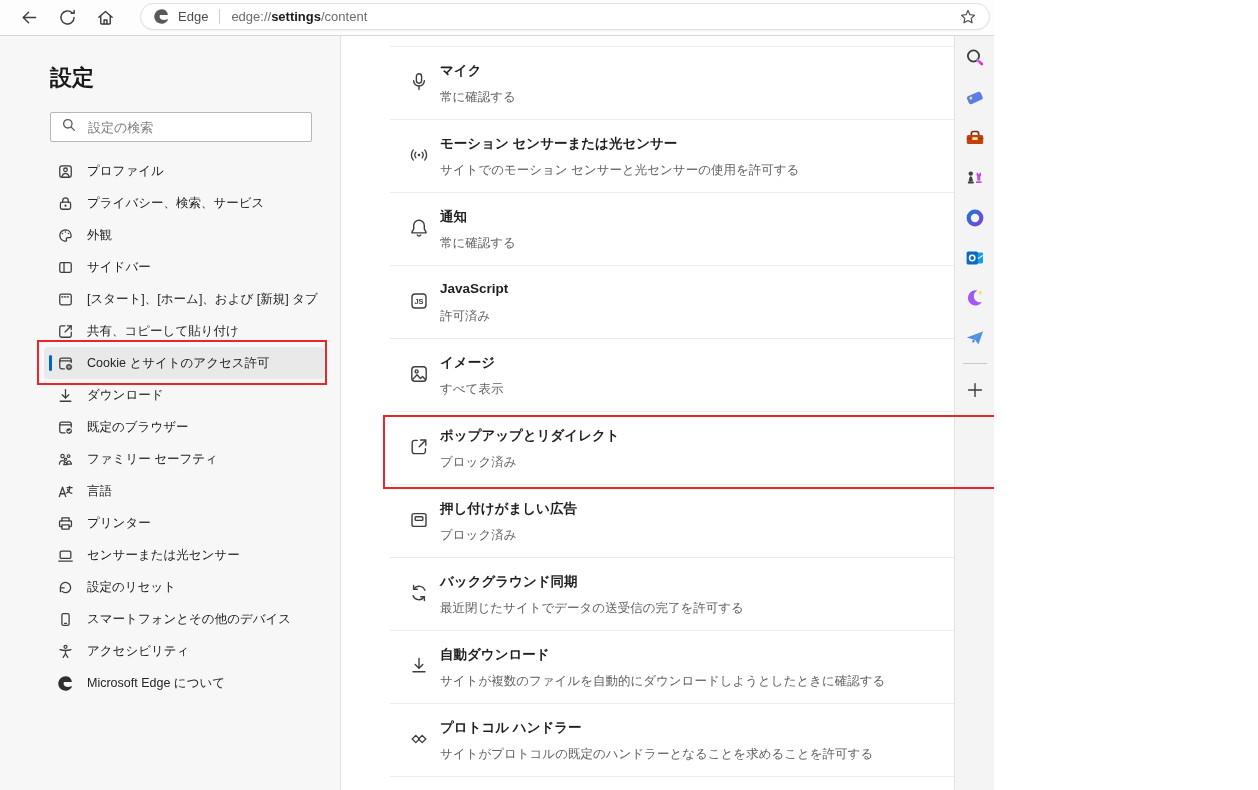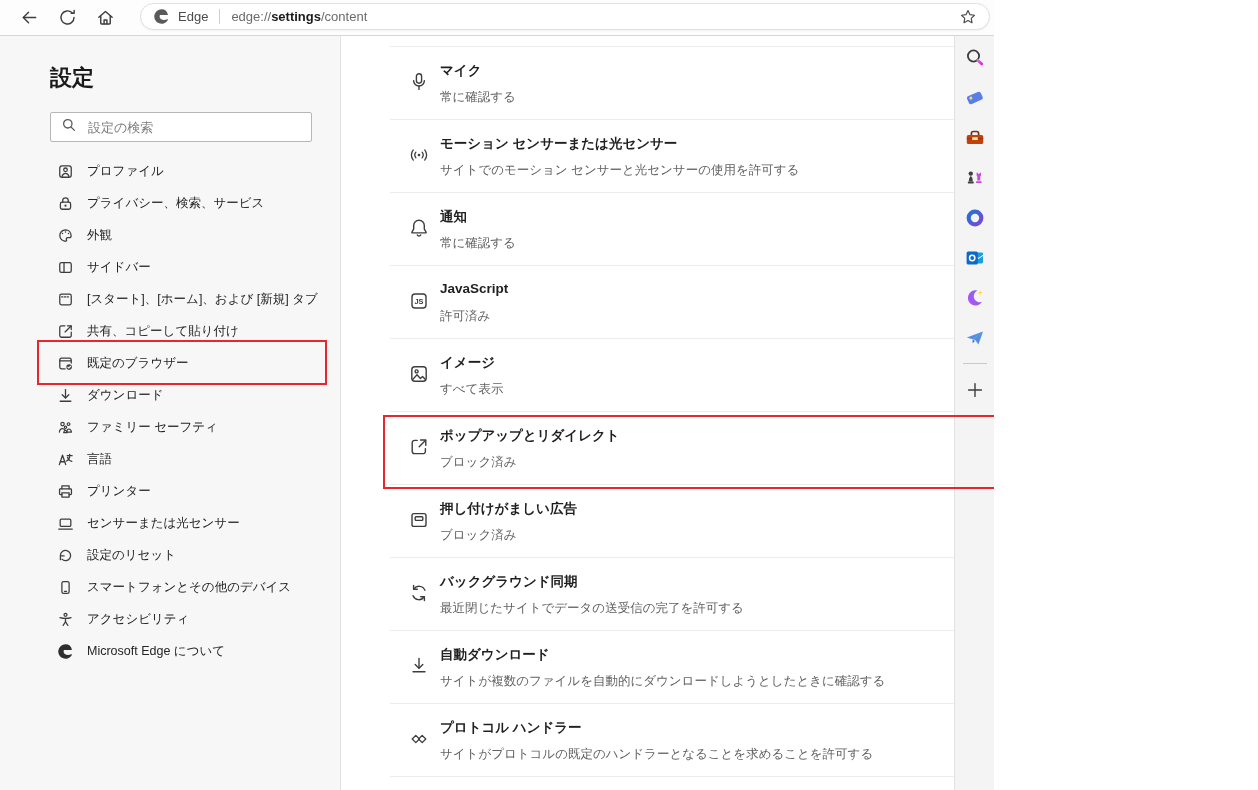--- a/index.html
+++ b/index.html
@@ -240,44 +240,60 @@
             <svg width="17" height="17" viewBox="0 0 16 16">
               <g stroke="#3d3d3d" fill="none" stroke-linecap="round" stroke-linejoin="round" stroke-width="1.2">
                 <path d="M13.4 8.6v3.2a1.6 1.6 0 0 1-1.6 1.6H4.2a1.6 1.6 0 0 1-1.6-1.6V4.2a1.6 1.6 0 0 1 1.6-1.6h3.2"></path>
                 <path d="M9.8 2.6h3.6v3.6"></path>
                 <path d="M13.2 2.8 7.6 8.4"></path>
               </g>
             </svg>
           </span>
           <span class="nav-label">共有、コピーして貼り付け</span>
         </div>
-        <div class="nav-item">
-          <span class="nav-ic">
-            <svg width="17" height="17" viewBox="0 0 16 16">
-              <g stroke="#3d3d3d" fill="none" stroke-linecap="round" stroke-linejoin="round" stroke-width="1.2">
-                <path d="M13.4 7.6V4.6a1.6 1.6 0 0 0-1.6-1.6H4.2a1.6 1.6 0 0 0-1.6 1.6v6.8a1.6 1.6 0 0 0 1.6 1.6h3.4"></path>
+        <div class="nav-item selected">
+          <span class="nav-ic">
+            <svg width="17" height="17" viewBox="0 0 16 16">
+              <g stroke="#3d3d3d" fill="none" stroke-linecap="round" stroke-linejoin="round" stroke-width="1.2">
+                <path d="M13.4 7V4.6a1.6 1.6 0 0 0-1.6-1.6H4.2a1.6 1.6 0 0 0-1.6 1.6v6.8a1.6 1.6 0 0 0 1.6 1.6H7"></path>
                 <path d="M2.6 5.6h10.8"></path>
-              </g>
-              <circle cx="11.4" cy="11.4" r="2.6" fill="#3d3d3d"></circle>
-              <path d="M10.2 11.4l.9.9 1.6-1.7" stroke="#f7f7f7" fill="none" stroke-width="1.1" stroke-linecap="round" stroke-linejoin="round"></path>
-            </svg>
-          </span>
-          <span class="nav-label">既定のブラウザー</span>
+                <circle cx="11.3" cy="11.3" r="2"></circle>
+              </g>
+              <circle cx="11.3" cy="11.3" r=".7" fill="#3d3d3d"></circle>
+              <g stroke="#3d3d3d" stroke-width="1" stroke-linecap="round">
+                <path d="M11.3 8.7v.6M11.3 13.3v.6M8.7 11.3h.6M13.3 11.3h.6M9.5 9.5l.4.4M12.7 12.7l.4.4M13.1 9.5l-.4.4M9.9 12.7l-.4.4"></path>
+              </g>
+            </svg>
+          </span>
+          <span class="nav-label">Cookie とサイトのアクセス許可</span>
         </div>
         <div class="nav-item">
           <span class="nav-ic">
             <svg width="17" height="17" viewBox="0 0 16 16">
               <g stroke="#3d3d3d" fill="none" stroke-linecap="round" stroke-linejoin="round" stroke-width="1.2">
                 <path d="M8 2.4v7.8"></path>
                 <path d="M4.9 7.3 8 10.4l3.1-3.1"></path>
                 <path d="M3 13.4h10"></path>
               </g>
             </svg>
           </span>
           <span class="nav-label">ダウンロード</span>
+        </div>
+        <div class="nav-item">
+          <span class="nav-ic">
+            <svg width="17" height="17" viewBox="0 0 16 16">
+              <g stroke="#3d3d3d" fill="none" stroke-linecap="round" stroke-linejoin="round" stroke-width="1.2">
+                <path d="M13.4 7.6V4.6a1.6 1.6 0 0 0-1.6-1.6H4.2a1.6 1.6 0 0 0-1.6 1.6v6.8a1.6 1.6 0 0 0 1.6 1.6h3.4"></path>
+                <path d="M2.6 5.6h10.8"></path>
+              </g>
+              <circle cx="11.4" cy="11.4" r="2.6" fill="#3d3d3d"></circle>
+              <path d="M10.2 11.4l.9.9 1.6-1.7" stroke="#f7f7f7" fill="none" stroke-width="1.1" stroke-linecap="round" stroke-linejoin="round"></path>
+            </svg>
+          </span>
+          <span class="nav-label">既定のブラウザー</span>
         </div>
         <div class="nav-item">
           <span class="nav-ic">
             <svg width="17" height="17" viewBox="0 0 16 16">
               <g stroke="#3d3d3d" fill="none" stroke-linecap="round" stroke-linejoin="round" stroke-width="1.1">
                 <circle cx="5.2" cy="4.8" r="1.6"></circle>
                 <circle cx="10.9" cy="4.8" r="1.3"></circle>
                 <path d="M2.2 12.4c.3-2.2 1.5-3.4 3-3.4.9 0 1.7.4 2.2 1.2"></path>
                 <path d="M9 12.4c.2-1.9 1-3 2.2-3 1.2 0 2.1 1.1 2.4 3z"></path>
                 <circle cx="8" cy="7.8" r="1.1"></circle>

